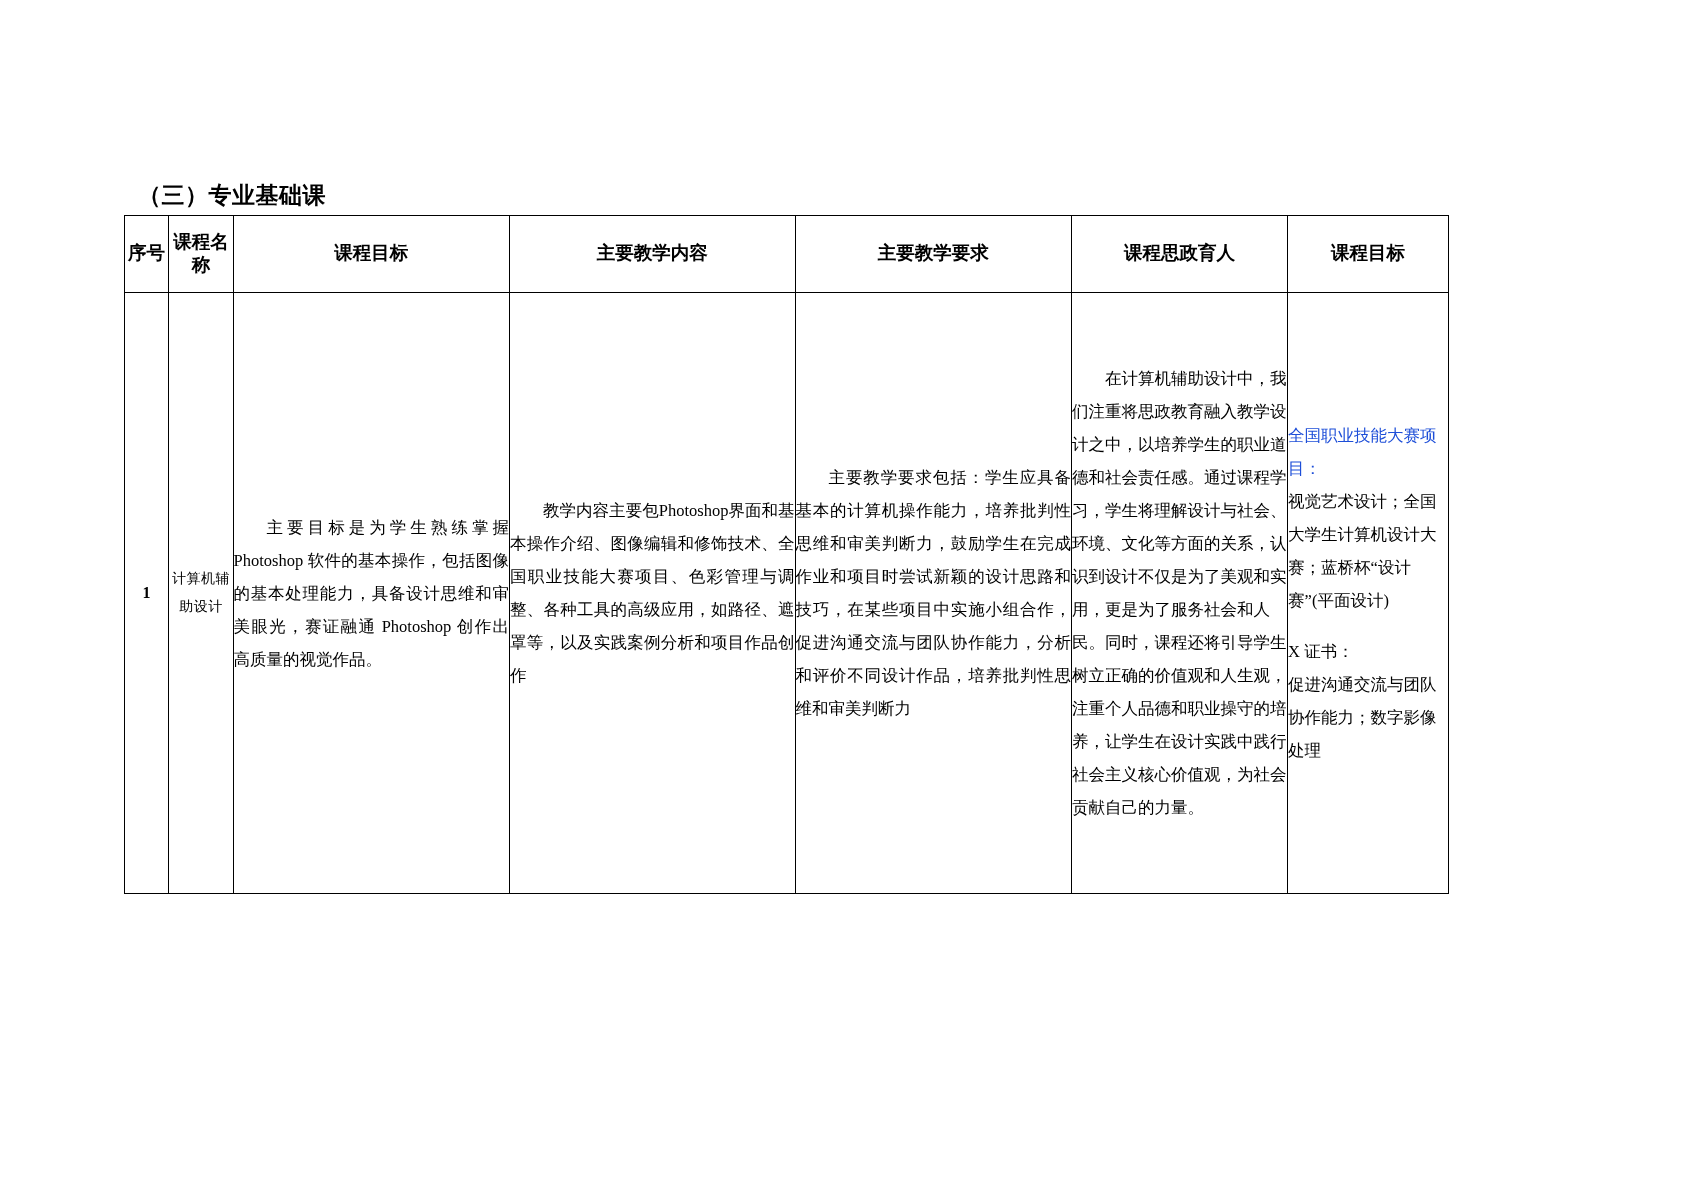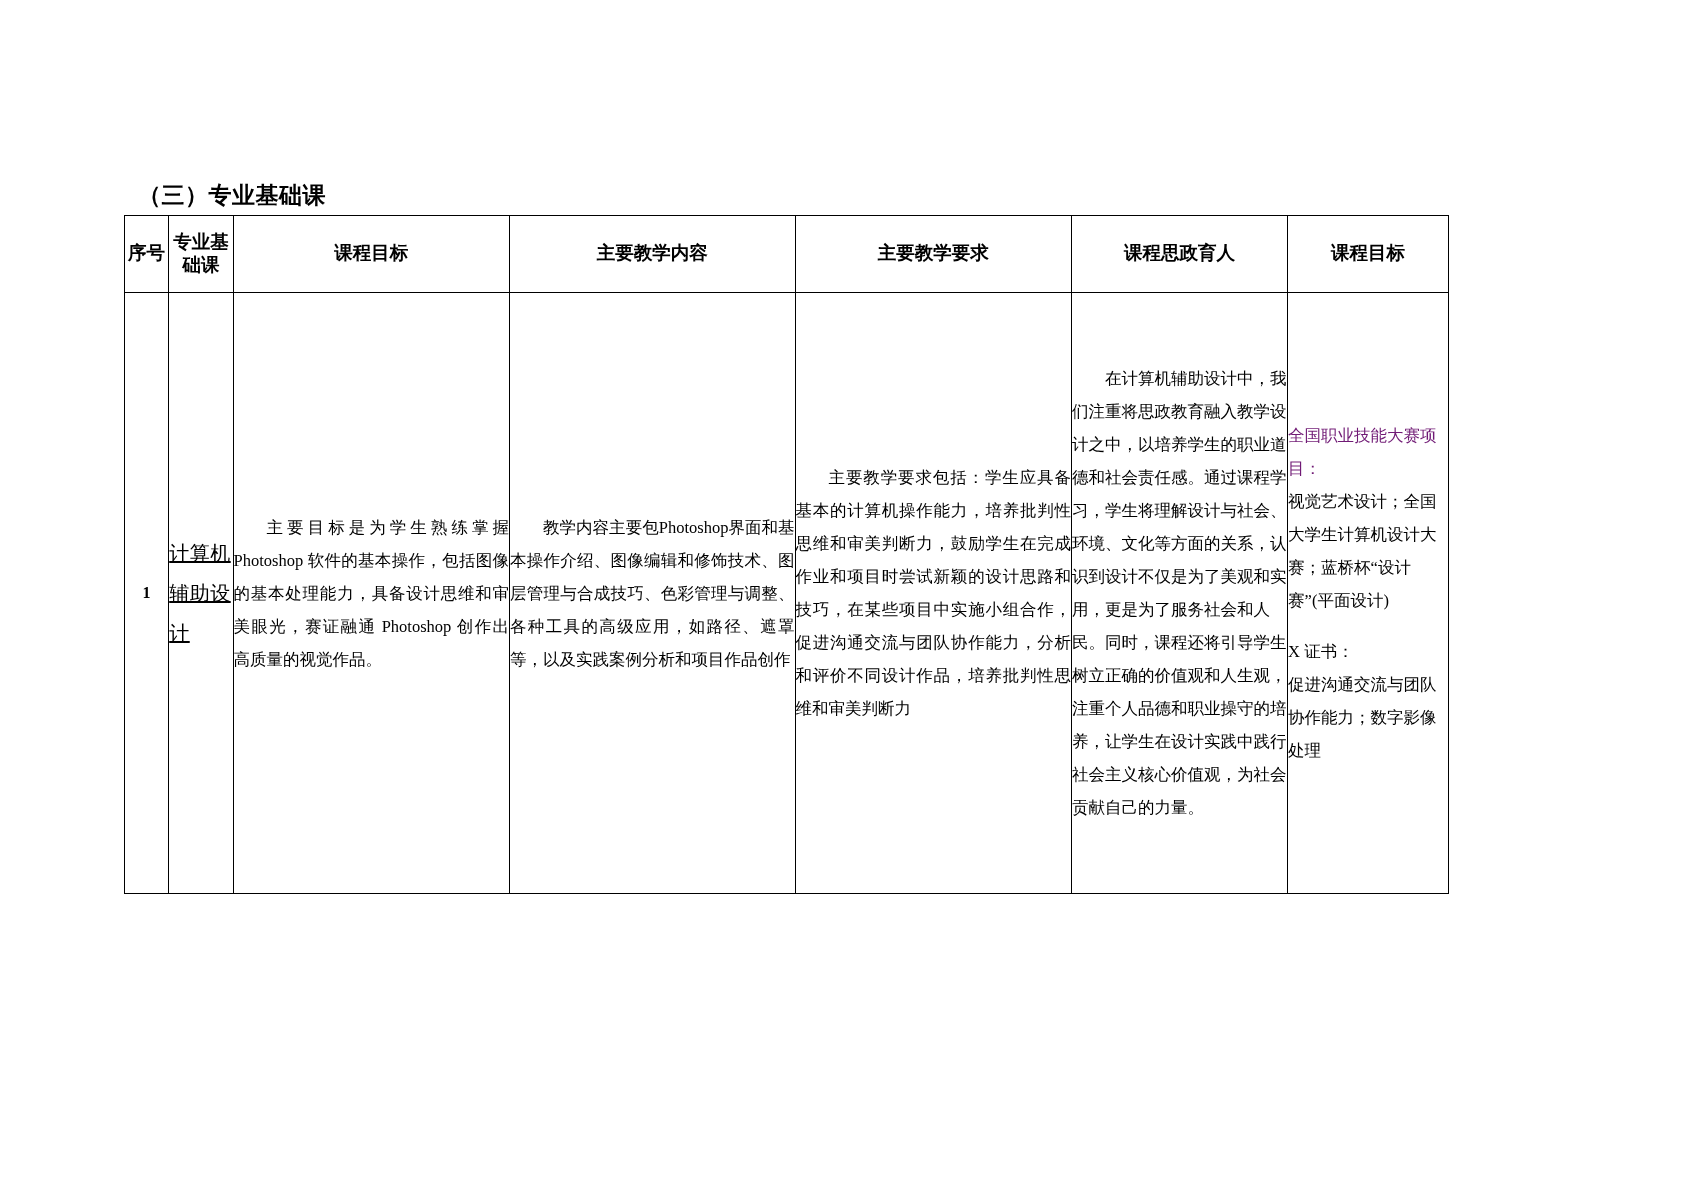--- a/index.html
+++ b/index.html
@@ -64,26 +64,25 @@
     font-size: 16.5px;
     line-height: 2.0;
     margin-top: 9px;
   }
   .cell-no {
     text-align: center;
     font-weight: bold;
     font-size: 16px;
   }
   .cell-name {
-    text-align: left;
+    text-align: center;
     padding: 0 10px;
-    font-size: 20px;
+    font-size: 14px;
     line-height: 2.0;
     letter-spacing: 0.5px;
-    text-decoration: underline;
   }
   .cell-body {
     padding: 10px 14px;
     text-align: justify;
     text-justify: inter-ideograph;
     vertical-align: middle;
   }
   .cell-body p {
     margin: 0;
     text-indent: 2em;
@@ -95,21 +94,21 @@
     padding: 10px 12px;
     vertical-align: middle;
   }
   .cell-cert {
     padding: 10px 10px;
     vertical-align: middle;
     line-height: 2.0;
     font-size: 16.5px;
   }
   .cell-cert p { margin: 0; line-height: 2.0; }
-  .cert-title { color: #701a75; }
+  .cert-title { color: #1d4ed8; }
   .cert-gap { height: 18px; }
   .row-main td { height: 600px; }
 </style>
 </head>
 <body>
 
 <div class="page">
 
   <div class="section-heading">（三）专业基础课</div>
 
@@ -119,37 +118,37 @@
       <col class="col-name">
       <col class="col-goal">
       <col class="col-content">
       <col class="col-require">
       <col class="col-ideo">
       <col class="col-cert">
     </colgroup>
     <thead>
       <tr>
         <th>序号</th>
-        <th>专业基础课</th>
+        <th>课程名称</th>
         <th>课程目标</th>
         <th>主要教学内容</th>
         <th>主要教学要求</th>
         <th>课程思政育人</th>
         <th>课程目标</th>
       </tr>
     </thead>
     <tbody>
       <tr class="row-main">
         <td class="cell-no">1</td>
         <td class="cell-name">计算机辅助设计</td>
         <td class="cell-body">
           <p>主要目标是为学生熟练掌握 Photoshop 软件的基本操作，包括图像的基本处理能力，具备设计思维和审美眼光，赛证融通 Photoshop 创作出高质量的视觉作品。</p>
         </td>
         <td class="cell-body">
-          <p>教学内容主要包Photoshop界面和基本操作介绍、图像编辑和修饰技术、图层管理与合成技巧、色彩管理与调整、各种工具的高级应用，如路径、遮罩等，以及实践案例分析和项目作品创作</p>
+          <p>教学内容主要包Photoshop界面和基本操作介绍、图像编辑和修饰技术、全国职业技能大赛项目、色彩管理与调整、各种工具的高级应用，如路径、遮罩等，以及实践案例分析和项目作品创作</p>
         </td>
         <td class="cell-body">
           <p>主要教学要求包括：学生应具备基本的计算机操作能力，培养批判性思维和审美判断力，鼓励学生在完成作业和项目时尝试新颖的设计思路和技巧，在某些项目中实施小组合作，促进沟通交流与团队协作能力，分析和评价不同设计作品，培养批判性思维和审美判断力</p>
         </td>
         <td class="cell-ideo">
           <p style="text-indent:2em;margin:0;line-height:2.0;">在计算机辅助设计中，我们注重将思政教育融入教学设计之中，以培养学生的职业道德和社会责任感。通过课程学习，学生将理解设计与社会、环境、文化等方面的关系，认识到设计不仅是为了美观和实用，更是为了服务社会和人民。同时，课程还将引导学生树立正确的价值观和人生观，注重个人品德和职业操守的培养，让学生在设计实践中践行社会主义核心价值观，为社会贡献自己的力量。</p>
         </td>
         <td class="cell-cert">
           <p class="cert-title">全国职业技能大赛项目：</p>
           <p>视觉艺术设计；全国大学生计算机设计大赛；蓝桥杯“设计赛”(平面设计)</p>

